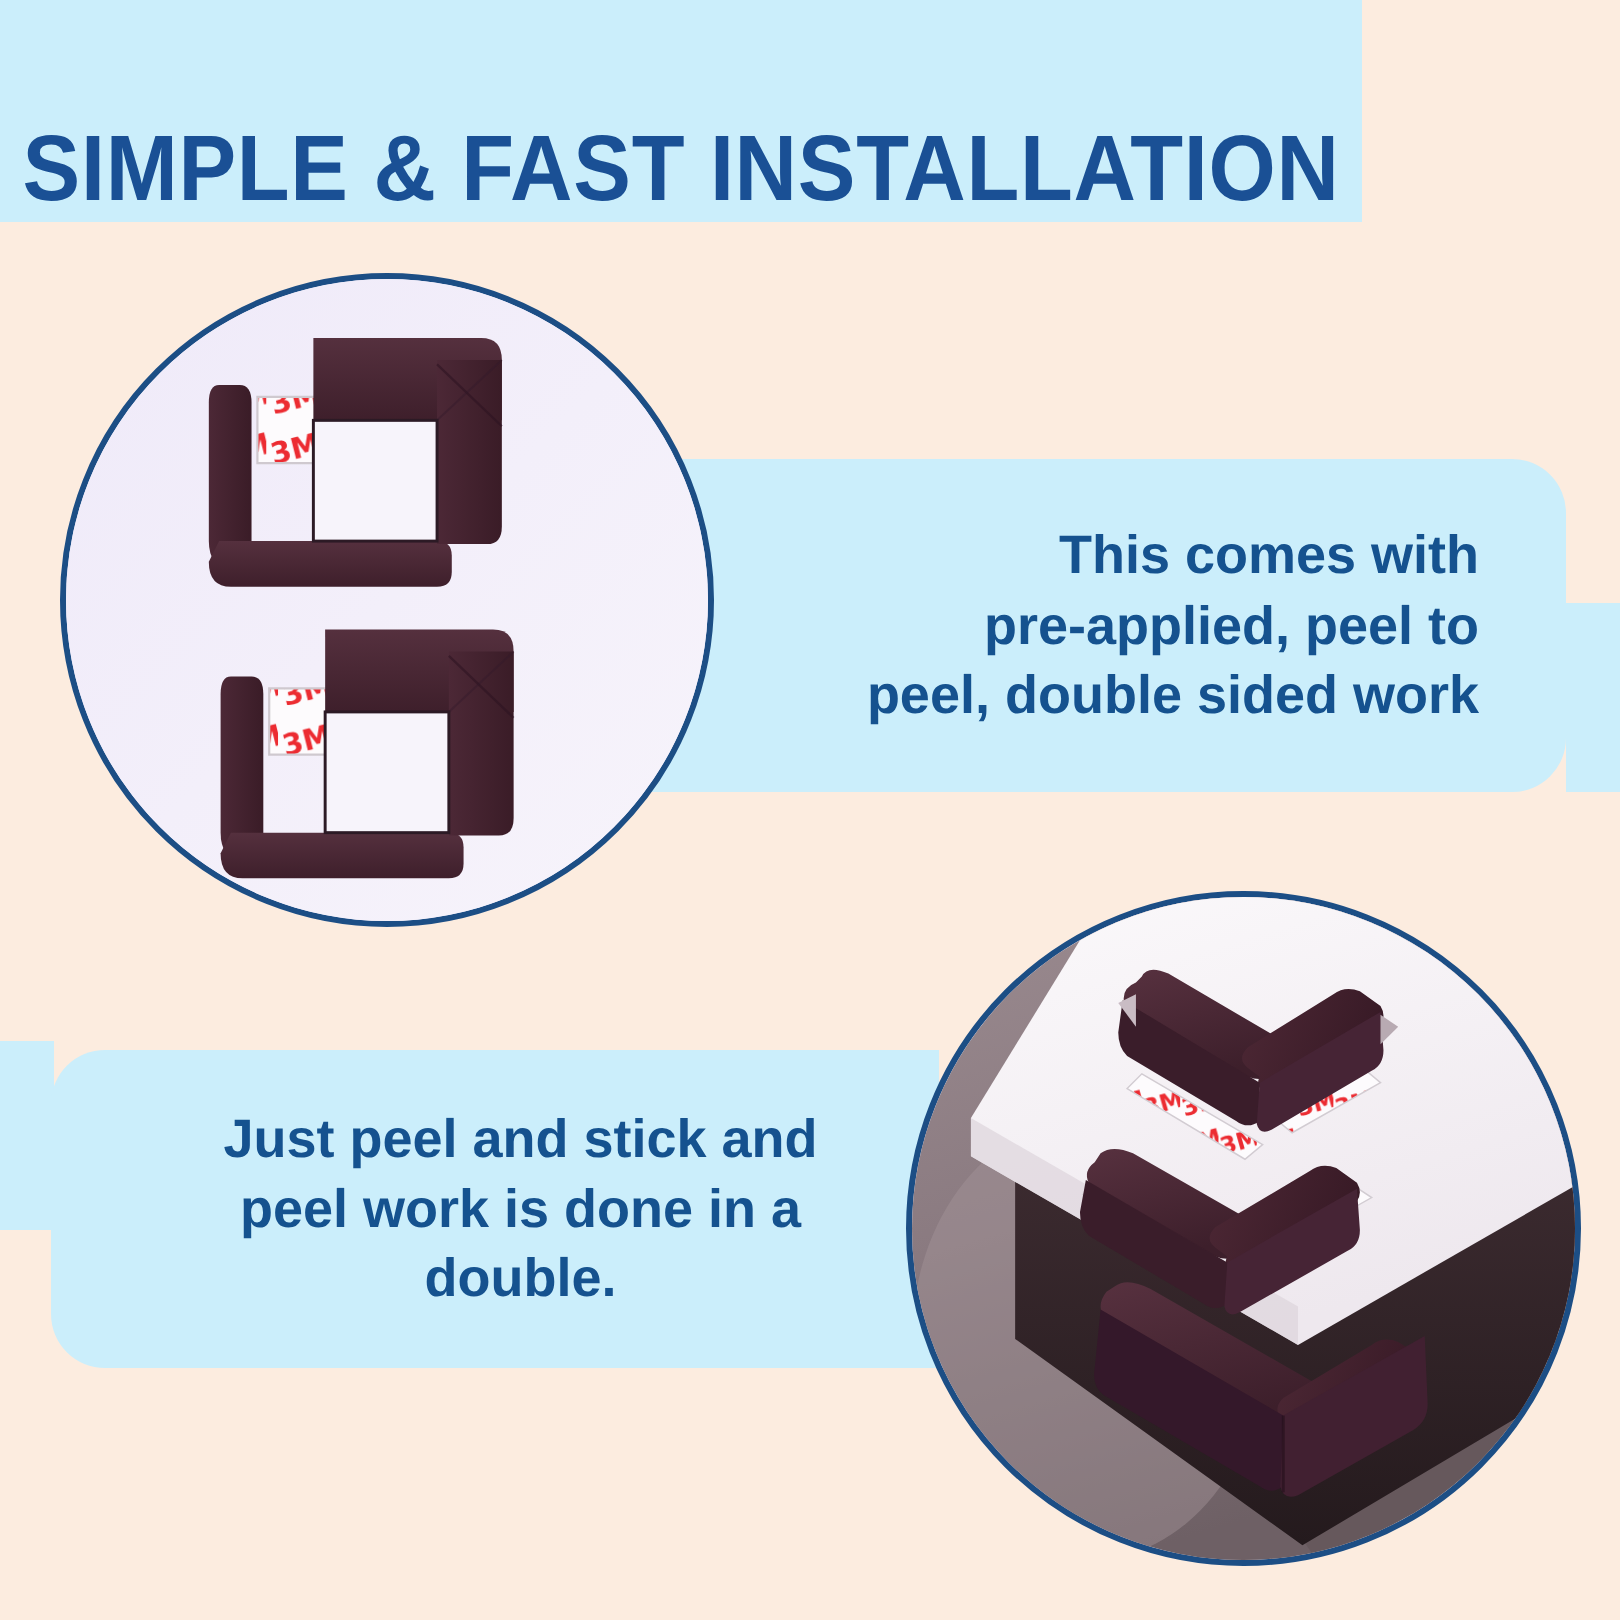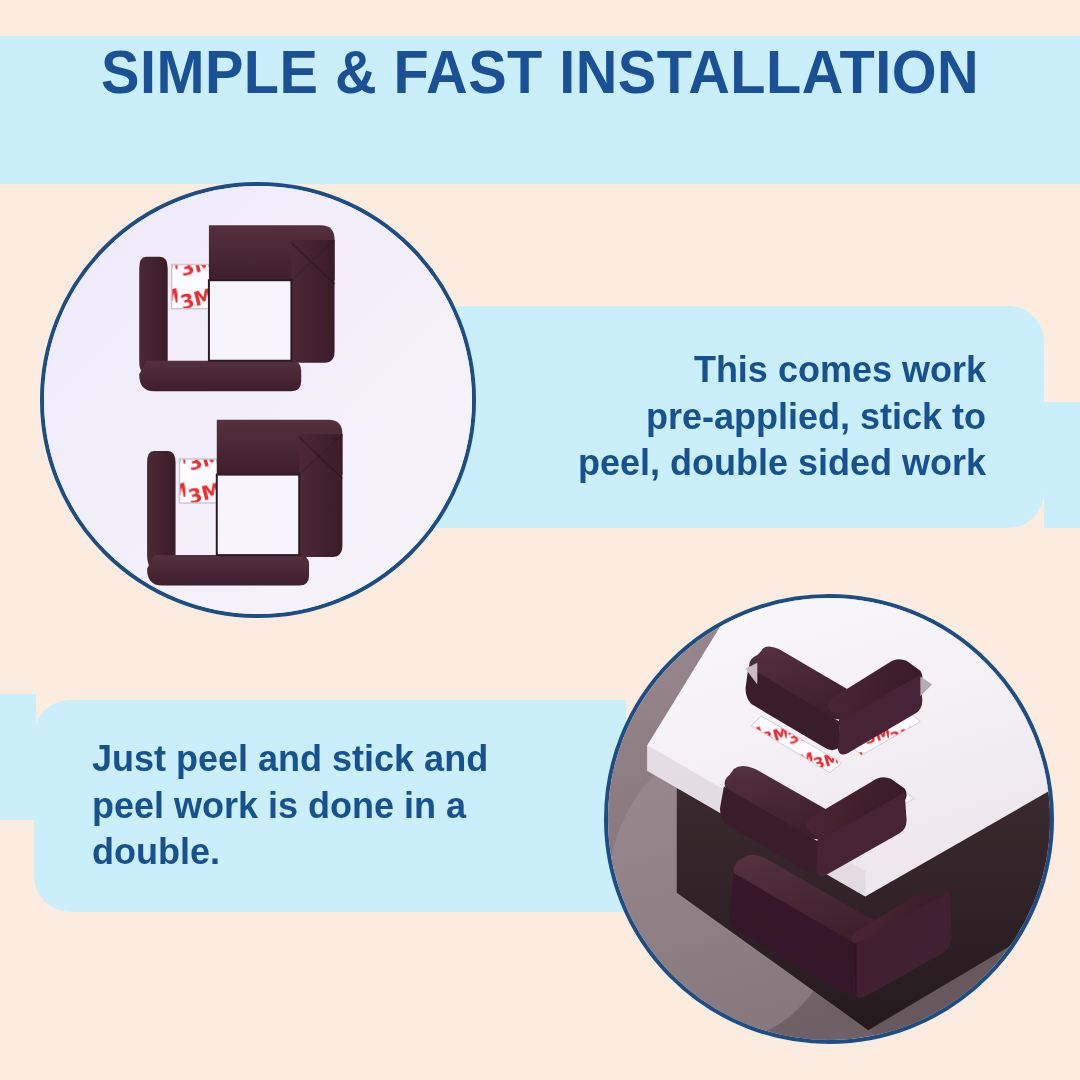--- a/index.html
+++ b/index.html
@@ -6,23 +6,23 @@
   html,body { width:1080px; height:1080px; }
   body {
     font-family: "Liberation Sans", "DejaVu Sans", sans-serif;
     background:#fcecdf;
     position:relative;
     overflow:hidden;
   }
 
   
   .header-band{
-    position:absolute; left:0; top:0; width:1080px; height:148px;
+    position:absolute; left:0; top:0; width:908px; height:148px;
     background:#cbeefb;
-    display:flex; align-items:flex-start; justify-content:center;margin-top:36px;
+    display:flex; align-items:flex-end; justify-content:center;
   }
   .header-title{
     font-size:62px;
     font-weight:700;
     letter-spacing:.5px;
     color:#1a5095;
     white-space:nowrap;
     transform:scaleX(0.93);
     font-family:"Liberation Sans","DejaVu Sans",sans-serif;
   }
@@ -42,21 +42,21 @@
     display:flex; flex-direction:column; justify-content:center;
     align-items:flex-end;
     text-align:right;
     font-size:36px;
   }
   .panel-left{
     left:34px; top:700px; width:592px; height:212px;
     border-radius:36px 0 0 36px;
     padding:20px 24px 20px 58px;
     display:flex; flex-direction:column; justify-content:center;
-    align-items:flex-start;
+    align-items:center;
     text-align:left;
     font-size:36px;
   }
   .panel-line{ display:block; white-space:nowrap; }
 
   
   .photo-circle{
     position:absolute;
     border-radius:50%;
     overflow:hidden;
@@ -76,22 +76,22 @@
 <body>
 
 <div class="header-band">
   <div class="header-title">SIMPLE &amp; FAST INSTALLATION</div>
 </div>
 
 <div class="accent-square" style="left:1044px;top:402px;width:36px;height:126px;"></div>
 <div class="accent-square" style="left:0px;top:694px;width:36px;height:126px;"></div>
 
 <div class="panel panel-right">
-  <span class="panel-line">This comes work</span>
-  <span class="panel-line">pre-applied, stick to</span>
+  <span class="panel-line">This comes with</span>
+  <span class="panel-line">pre-applied, peel to</span>
   <span class="panel-line">peel, double sided work</span>
 </div>
 
 <div class="panel panel-left">
   <span class="panel-line">Just peel and stick and</span>
   <span class="panel-line">peel work is done in a</span>
   <span class="panel-line">double.</span>
 </div>
 
 <div class="photo-circle circle-top">

